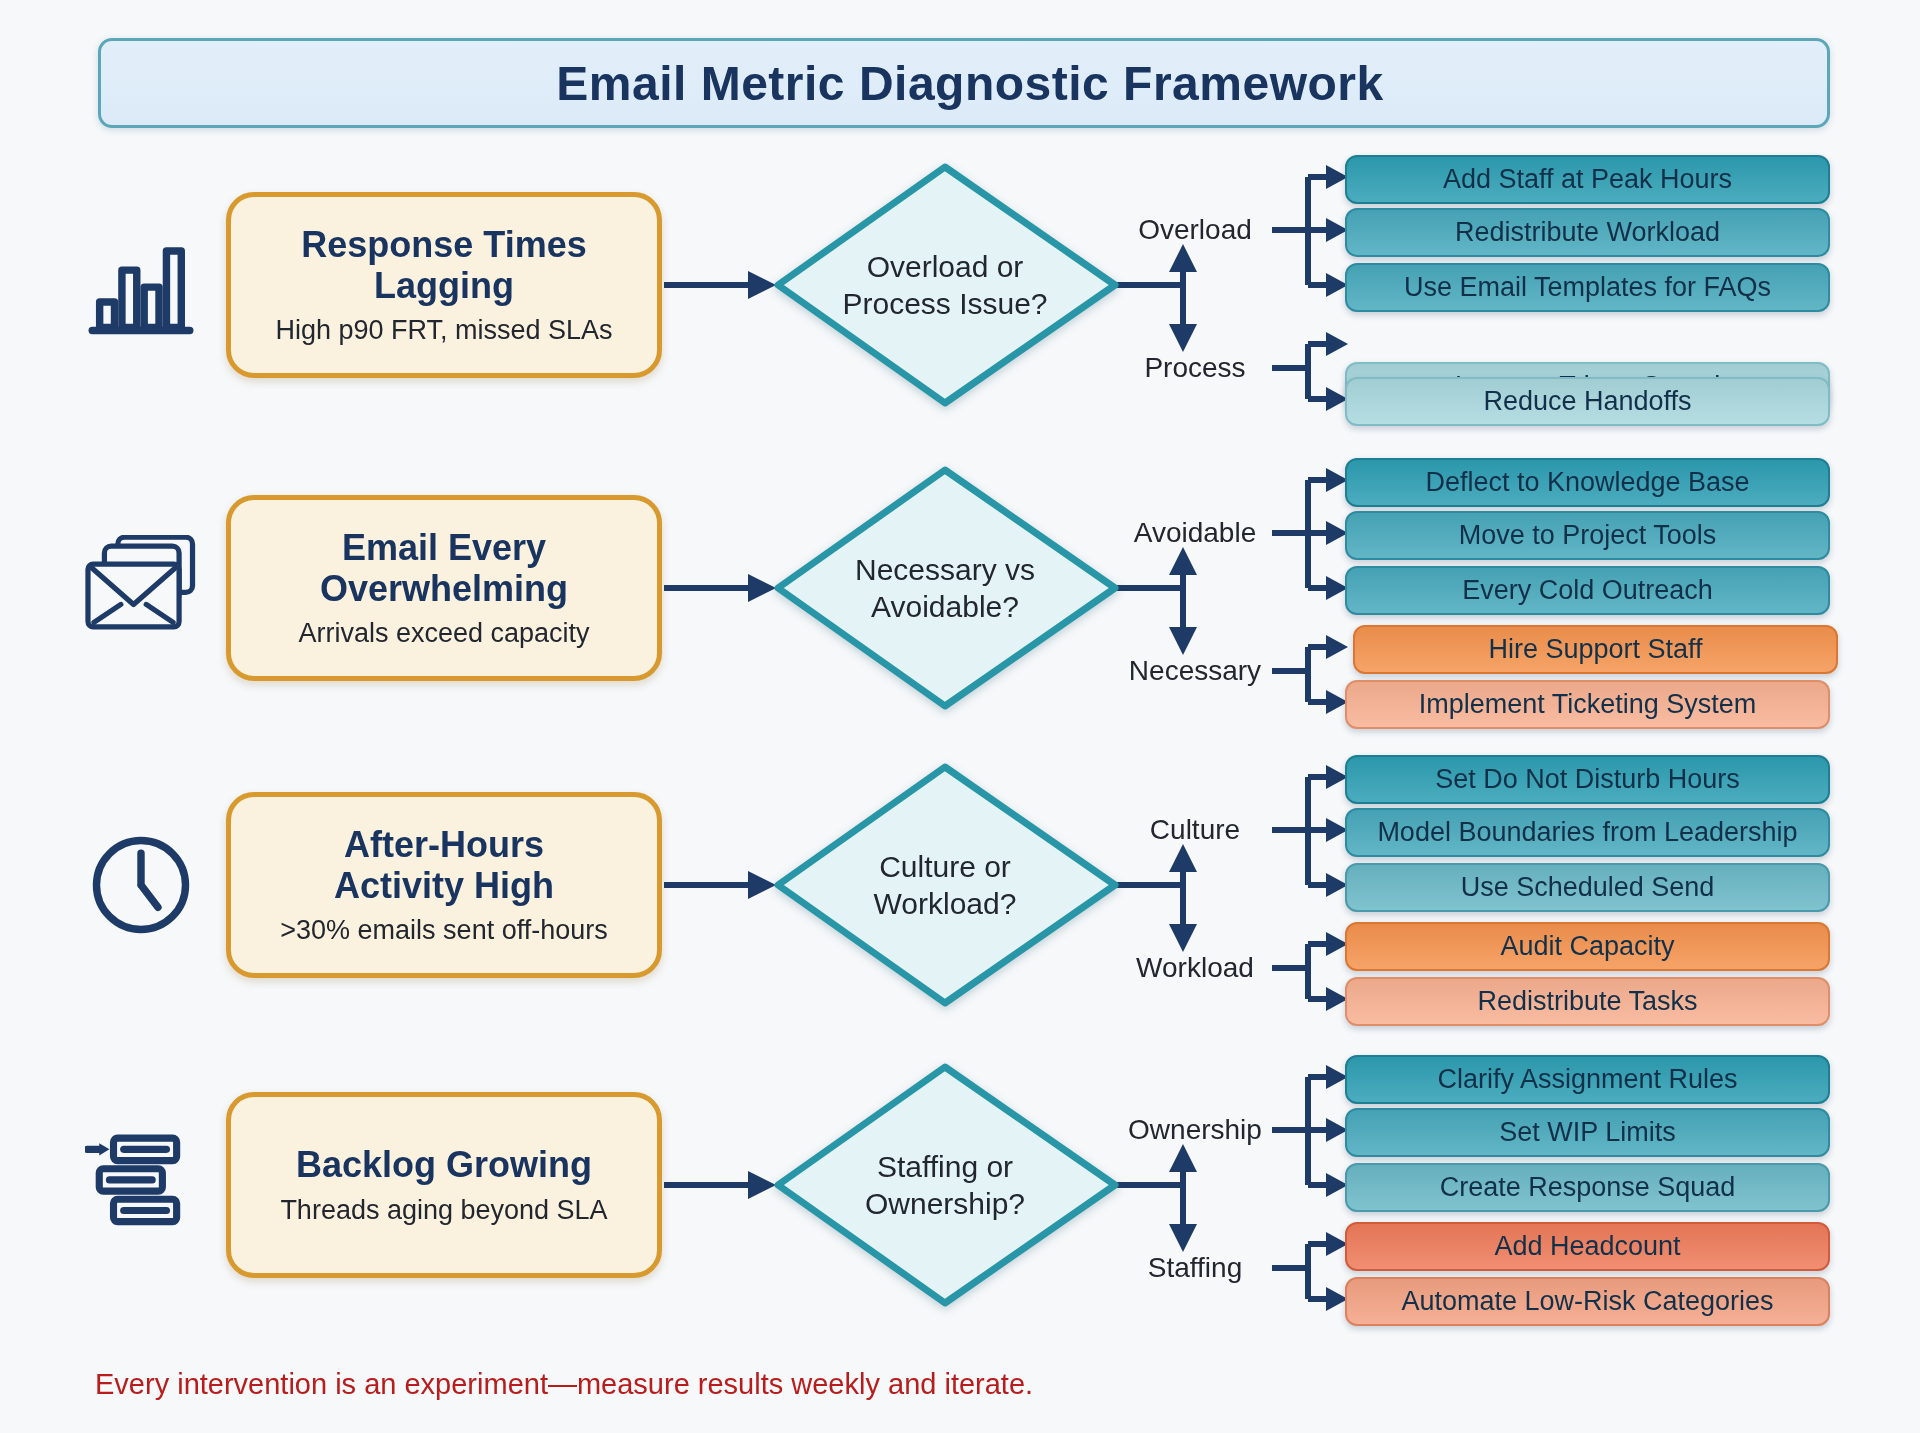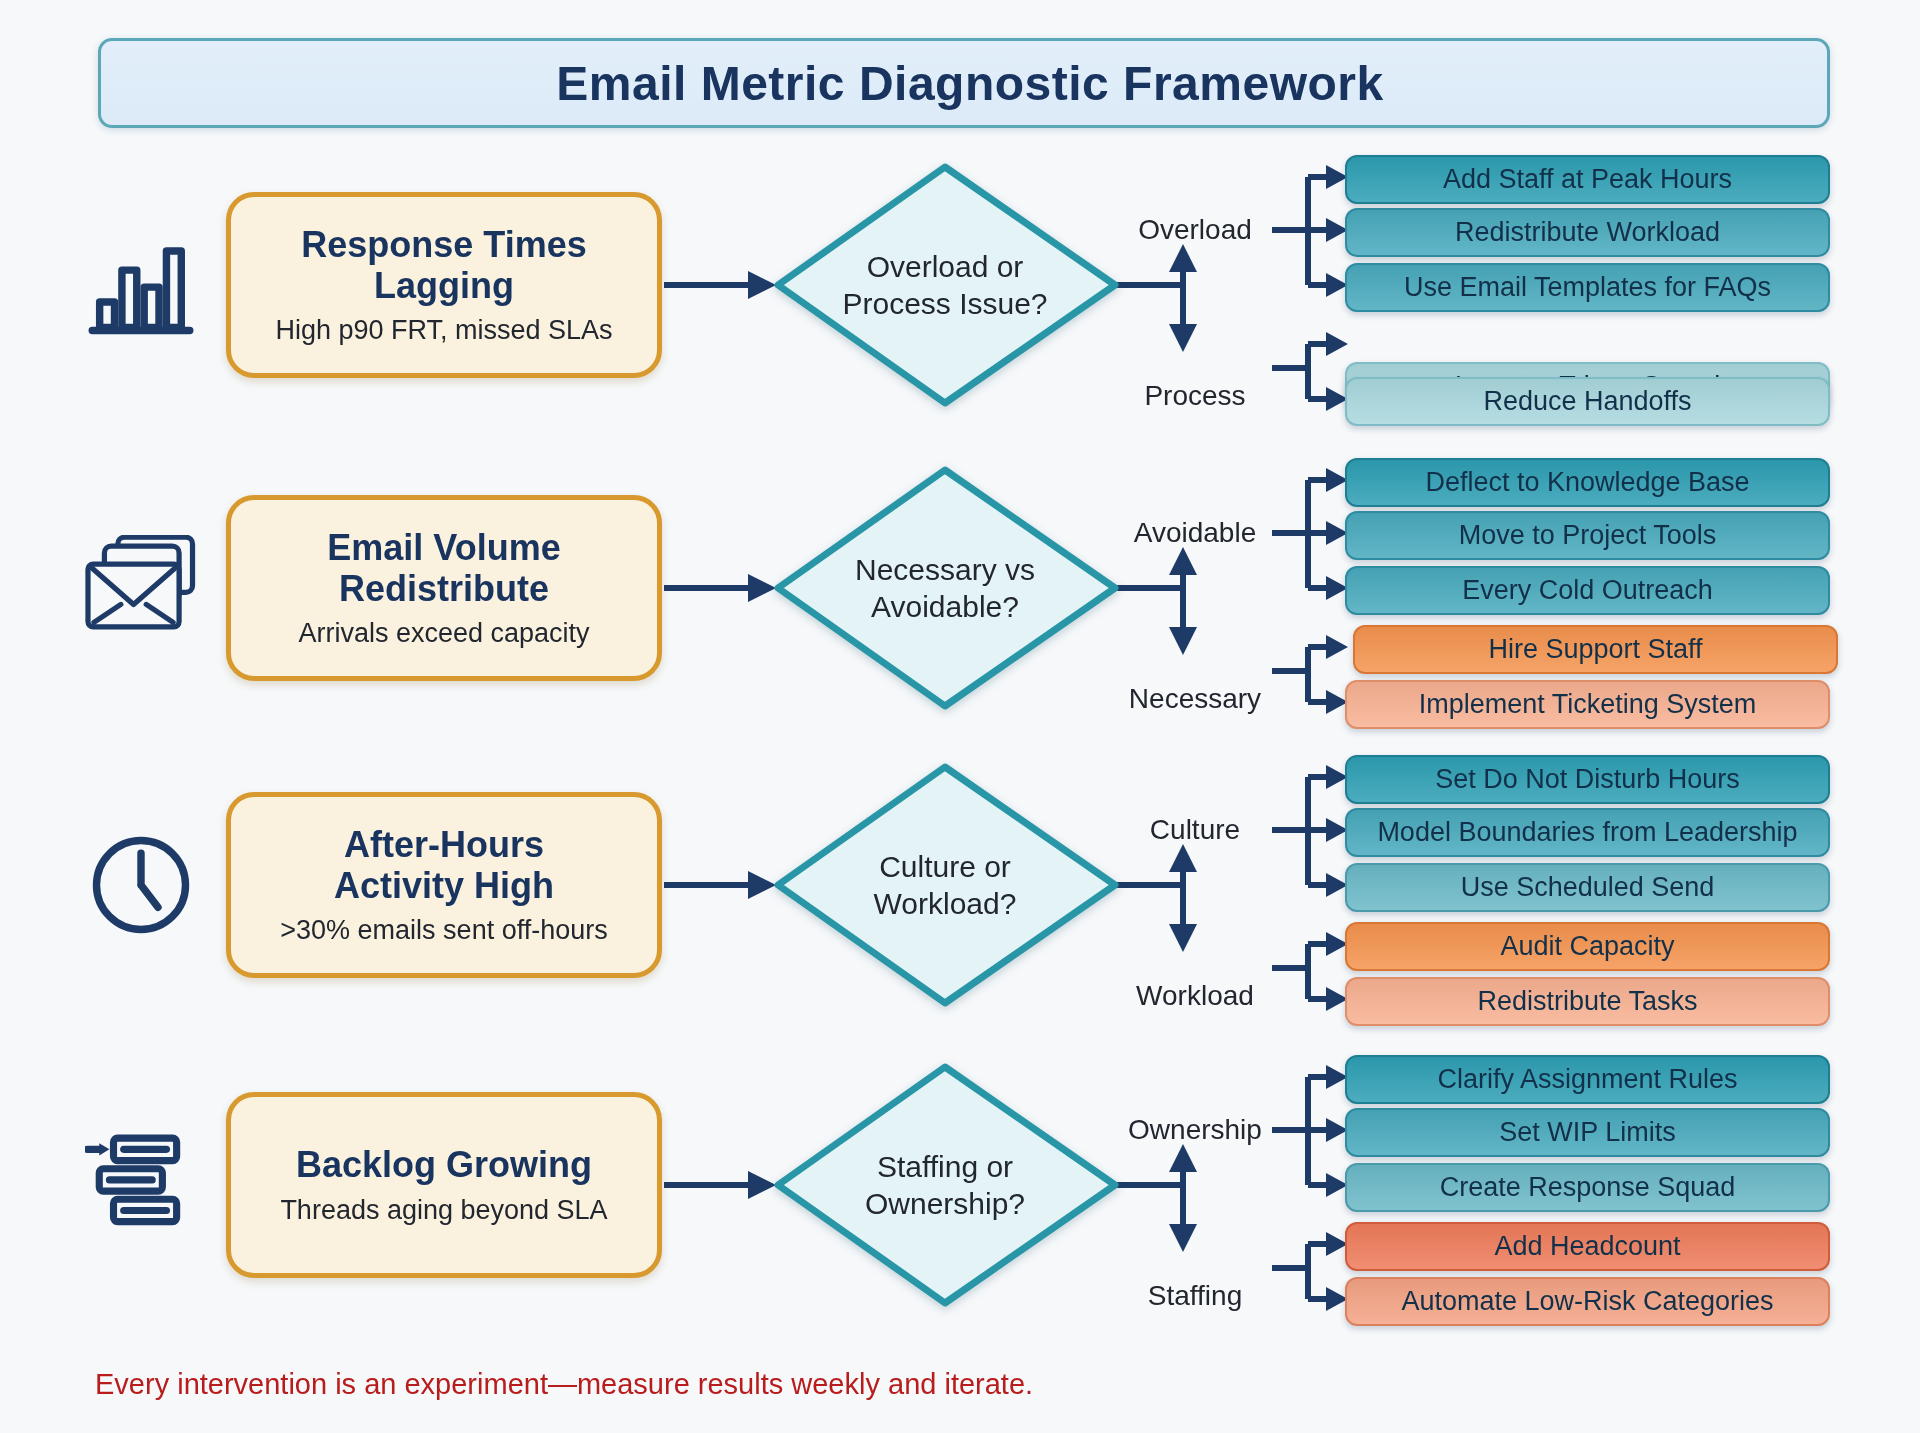--- a/index.html
+++ b/index.html
@@ -43,21 +43,21 @@
     background:var(--problem-fill);border:5px solid var(--problem-border);border-radius:28px;
     display:flex;flex-direction:column;align-items:center;justify-content:center;
     box-shadow:0 4px 9px rgba(130,95,30,.20);}
   .problem-title{width:330px;text-align:center;font-size:36px;font-weight:bold;
     color:var(--title-navy);line-height:1.15;}
   .problem-sub{margin-top:9px;font-size:27px;color:var(--text-dark);text-align:center;}
 
   .branch-label{position:absolute;left:1085px;width:220px;height:44px;
     display:flex;align-items:center;justify-content:center;
     font-size:28px;color:var(--text-dark);}
-  .branch-label.top{top:68px;} .branch-label.bottom{top:206px;margin-top:28px;}
+  .branch-label.top{top:68px;} .branch-label.bottom{top:206px;}
 
   .action-bar{position:absolute;left:1345px;width:485px;height:49px;border-radius:12px;
     border:2px solid;display:flex;align-items:center;justify-content:center;
     font-size:27px;color:var(--bar-text);
     background-image:linear-gradient(180deg,rgba(0,0,0,.05) 0%,rgba(255,255,255,.14) 100%);
     box-shadow:0 3px 6px rgba(30,60,90,.22);}
   .b0{top:15px;} .b1{top:68px;} .b2{top:123px;} .b3{top:182px;} .b4{top:237px;}
 
   .footer{position:absolute;left:95px;top:1368px;font-size:29px;color:#b91c1c;}
 </style>
@@ -165,21 +165,21 @@
         <rect class="icf" x="44" y="2" width="100" height="74" rx="9"></rect>
         <rect class="icf" x="26" y="14" width="100" height="74" rx="9"></rect>
         <rect class="icf" x="4" y="38" width="122" height="84" rx="7"></rect>
         <polyline class="ic" points="10,44 65,92 120,44"></polyline>
         <path class="ic" d="M12 116 L48 92 M118 116 L82 92"></path>
       </svg>
 
     </div>
 
     <div class="problem-box">
-      <div class="problem-title">Email Volume Redistribute</div>
+      <div class="problem-title">Email Every Overwhelming</div>
       <div class="problem-sub">Arrivals exceed capacity</div>
     </div>
 
     <svg class="diamond-svg" viewBox="0 0 350 246">
       <polygon class="dm" points="175,5 345,123 175,241 8,123"></polygon>
     </svg>
     <div class="diamond-text">
       <span>Necessary vs</span>
       <span>Avoidable?</span>
     </div>

